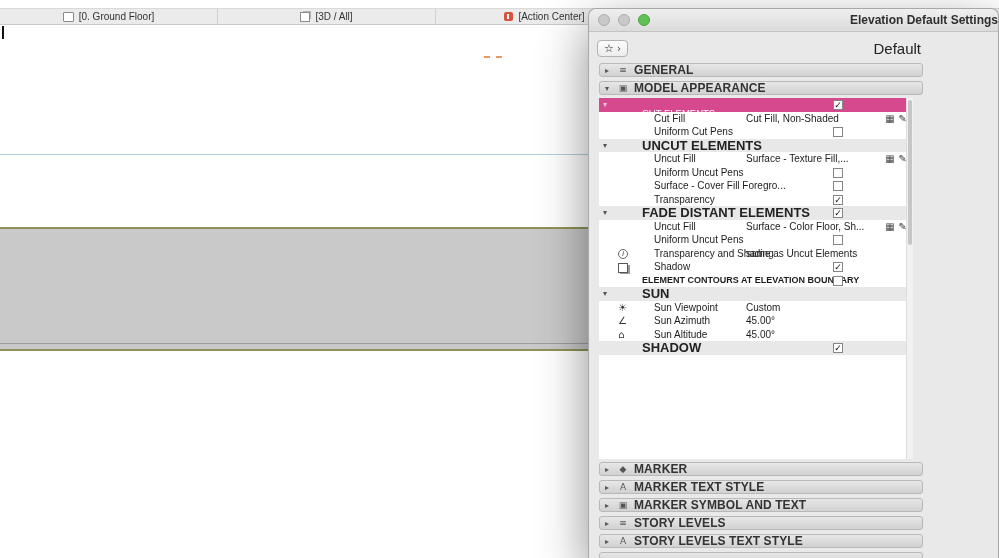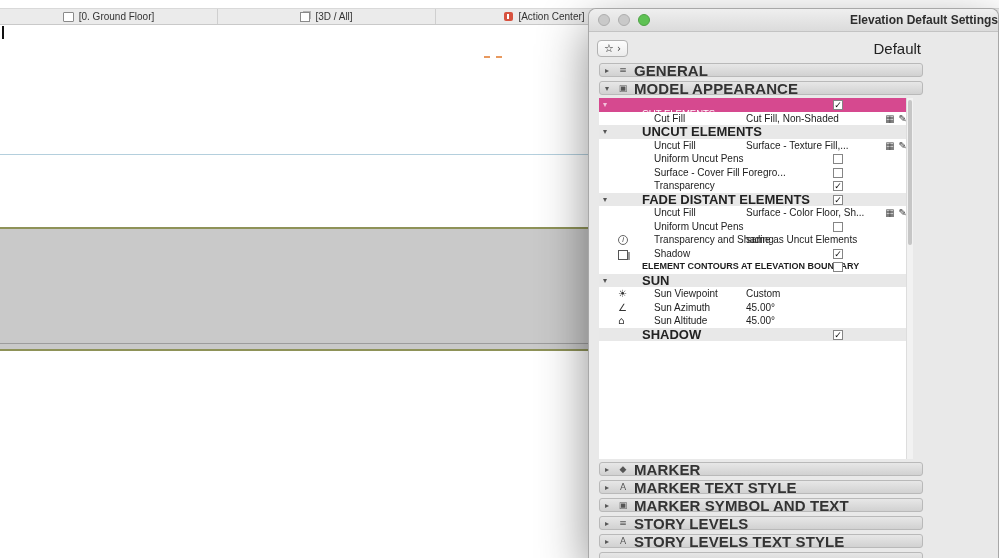--- a/index.html
+++ b/index.html
@@ -42,21 +42,21 @@
           font-size:11px;color:#222;font-family:"DejaVu Sans",sans-serif;cursor:default}
   .favbtn .chev{font-size:10px;color:#444}
   .preset{font-size:15px;color:#222}
 
   .content{position:absolute;left:10px;top:54px;width:324px}
   .sec{height:14px;background:linear-gradient(#e7e7e7,#d1d1d1);border:1px solid #b9b9b9;border-radius:3px;
        margin-bottom:4px;display:flex;align-items:center;gap:5px;padding:0 5px;box-sizing:border-box;cursor:default}
   .sec.tight{margin-bottom:3px}
   .sec .tri{font-size:8px;color:#555;width:7px;font-family:"DejaVu Sans",sans-serif}
   .sec .sicon{font-size:9px;color:#555;width:12px;text-align:center;font-family:"DejaVu Sans",sans-serif}
-  .sec .slabel{font-size:15px;font-weight:bold;color:#333;letter-spacing:.1px}
+  .sec .slabel{font-size:12px;font-weight:bold;color:#333;letter-spacing:.1px}
   .sec.partial{margin-bottom:0}
 
   .list{position:relative;width:314px;height:361px;background:#fff;margin-bottom:3px}
 
   .prow{position:relative;height:13.5px;background:var(--highlight)}
   .prow .tri{position:absolute;left:4px;top:0;line-height:13.5px;font-size:8px;color:#f3c2da;font-family:"DejaVu Sans",sans-serif}
   .prow .plabel{position:absolute;left:43px;top:8px;line-height:13.5px;font-size:9.5px;font-weight:normal;color:#fff}
 
   .r{position:relative;height:13.5px;background:#fff;font-size:10px;color:#1c1c1c}
   .r .lbl{position:absolute;left:55px;top:0;line-height:13.5px;white-space:nowrap}
@@ -153,20 +153,24 @@
 
         <div class="r">
           <span class="lbl">Cut Fill</span>
           <span class="val">Cut Fill, Non-Shaded</span>
           <span class="ricons">
             <span class="mi">▦</span>
             <span class="mi">✎</span>
           </span>
         </div>
 
+        <div class="r">
+          <span class="lbl">Uniform Cut Pens</span>
+          <span class="cb"></span>
+        </div>
 
         <div class="r sub">
           <span class="tri">▾</span>
           <span class="lbl">UNCUT ELEMENTS</span>
         </div>
 
         <div class="r">
           <span class="lbl">Uncut Fill</span>
           <span class="val">Surface - Texture Fill,...</span>
           <span class="ricons">

